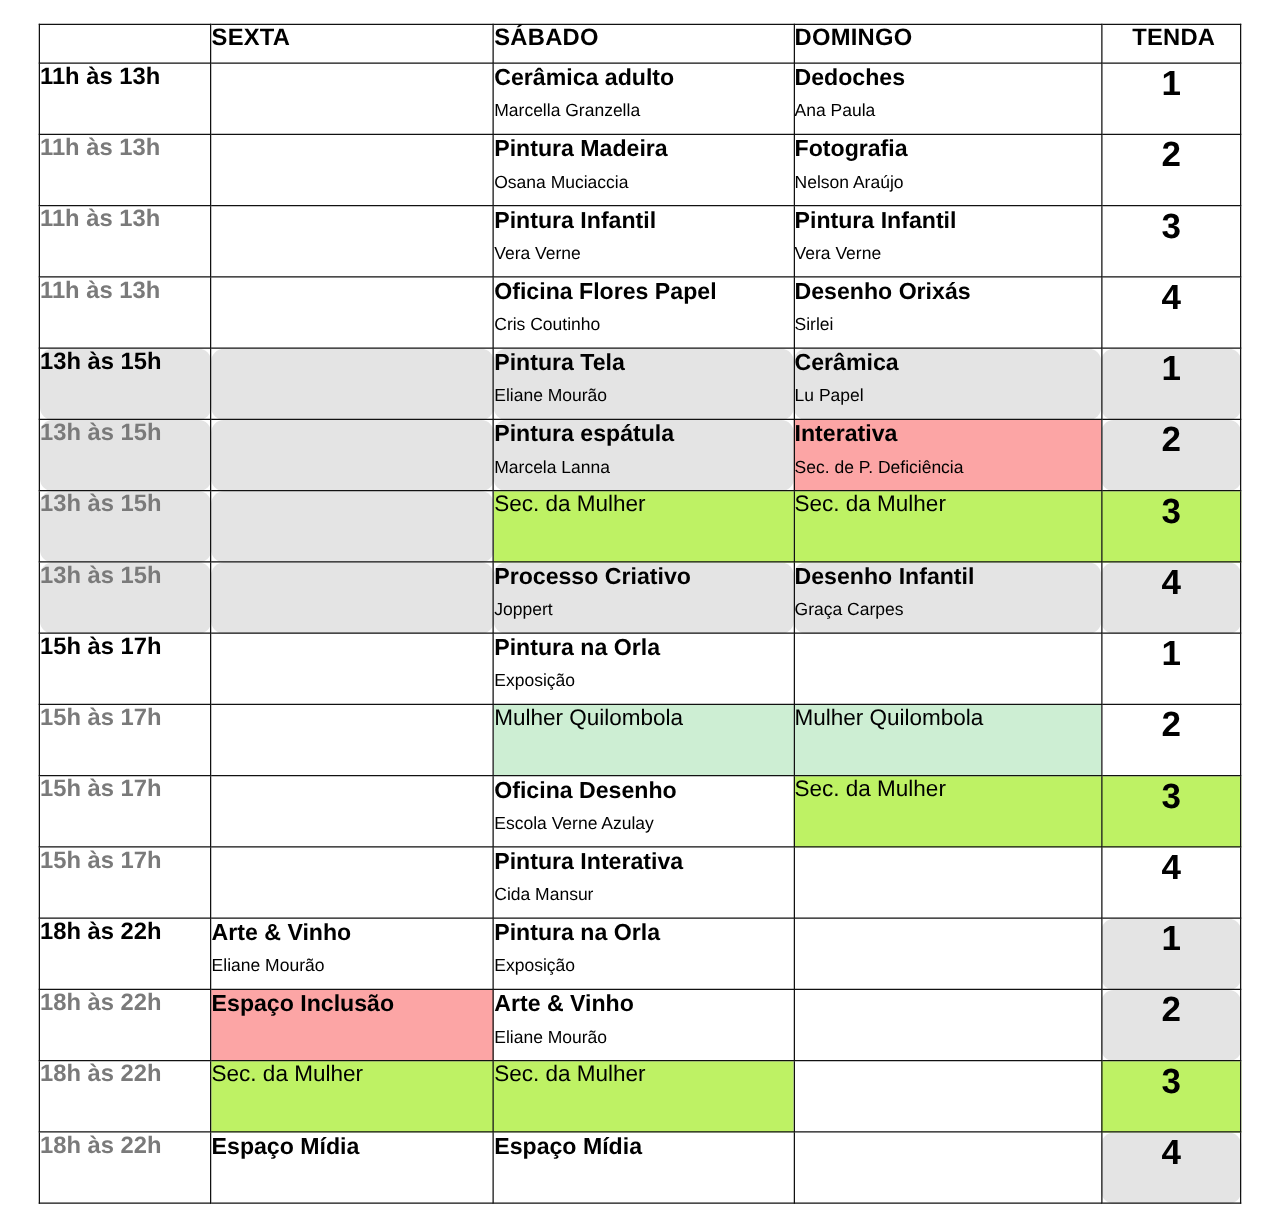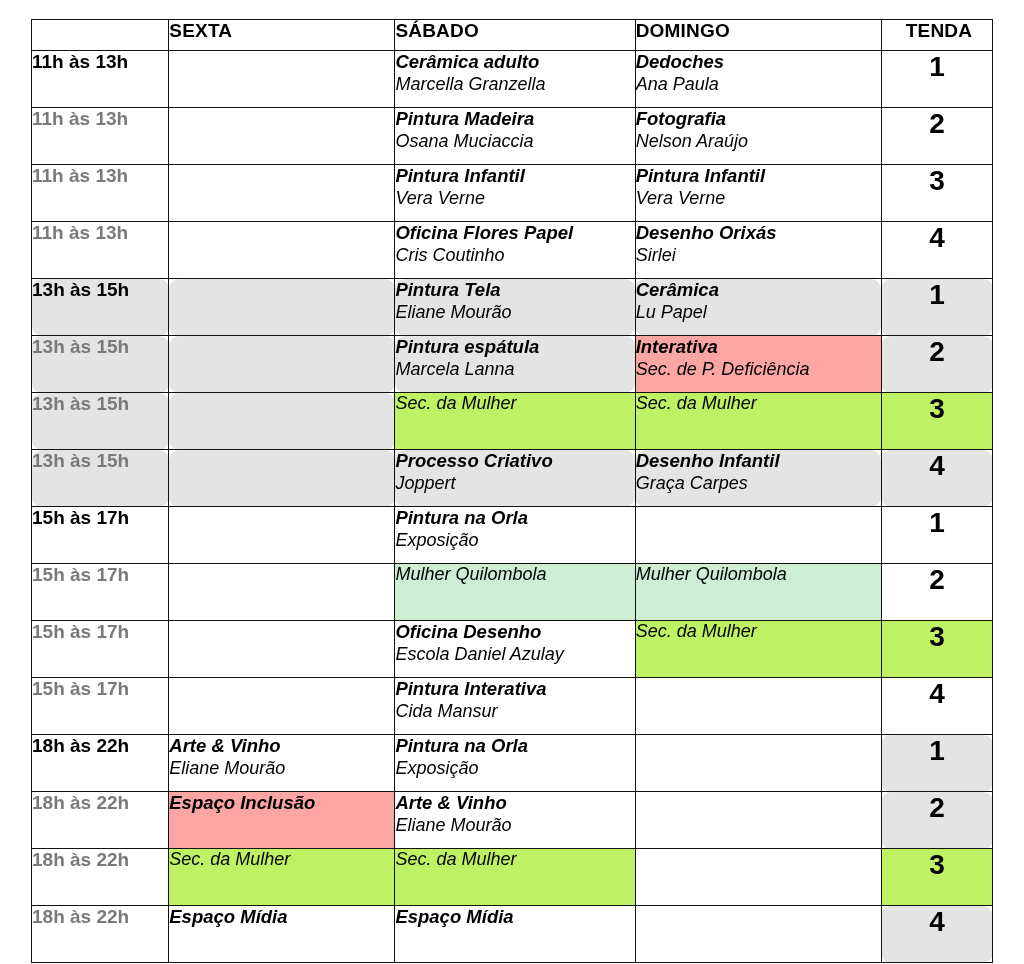--- a/index.html
+++ b/index.html
@@ -56,34 +56,33 @@
     font-size: 19px;
     font-weight: bold;
     padding: 6px 0 0 8px;
     white-space: nowrap;
   }
   td.time.dim { color: #7a7a7a; }
 
   td.cell {
     padding: 5px 6px 4px 8px;
     line-height: 1.16;
-    font-style: italic;
   }
   .ttl {
     display: block;
     font-size: 18.5px;
     font-weight: bold;
     white-space: nowrap;
   }
   .sub {
     display: block;
-    font-size: 18px;
+    font-size: 14px;
     font-weight: normal;
     white-space: nowrap;
-    margin-top: 2px;
+    margin-top: 8px;
   }
   .plain {
     display: block;
     font-size: 18px;
     font-weight: normal;
     white-space: nowrap;
   }
   td.tenda {
     text-align: center;
     font-size: 28px;
@@ -241,21 +240,21 @@
           <td class="cell fill-green">
             <span class="plain">Mulher Quilombola</span>
           </td>
           <td class="tenda fill-none">2</td>
         </tr>
         <tr>
           <td class="time fill-none dim">15h às 17h</td>
           <td class="cell fill-none"></td>
           <td class="cell fill-none">
             <span class="ttl">Oficina Desenho</span>
-            <span class="sub">Escola Daniel Azulay</span>
+            <span class="sub">Escola Verne Azulay</span>
           </td>
           <td class="cell fill-pink">
             <span class="plain">Sec. da Mulher</span>
           </td>
           <td class="tenda fill-pink">3</td>
         </tr>
         <tr>
           <td class="time fill-none dim">15h às 17h</td>
           <td class="cell fill-none"></td>
           <td class="cell fill-none">

